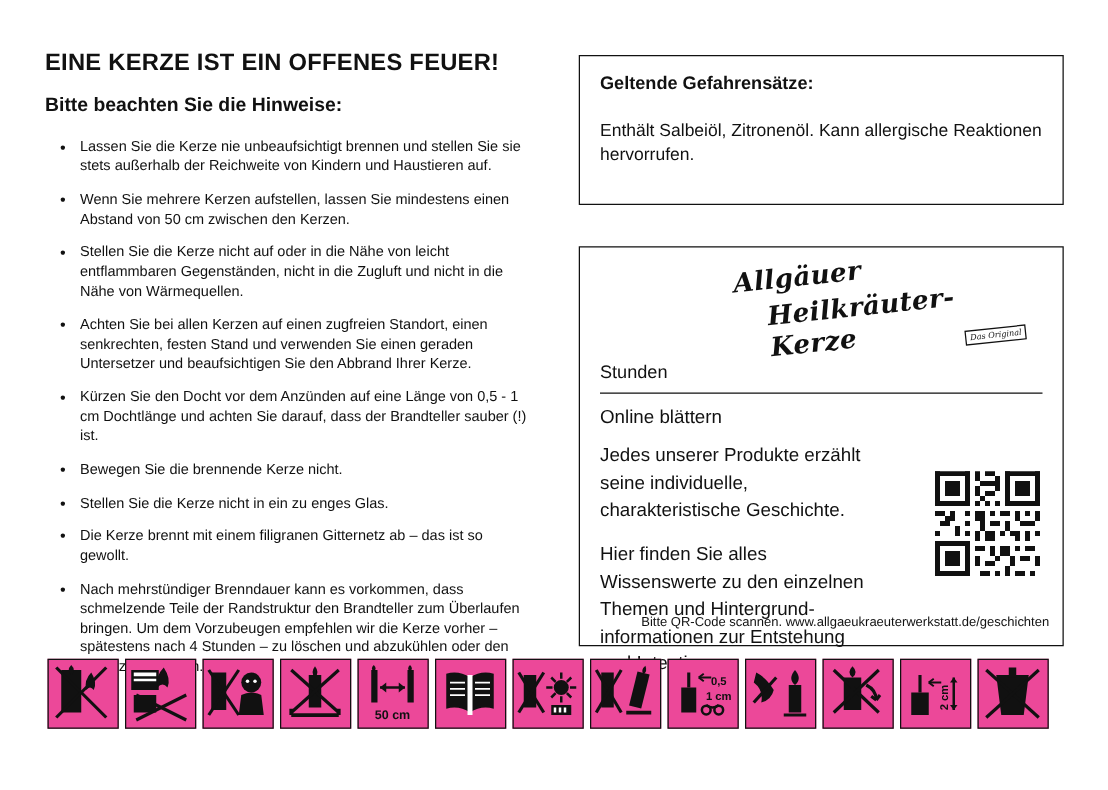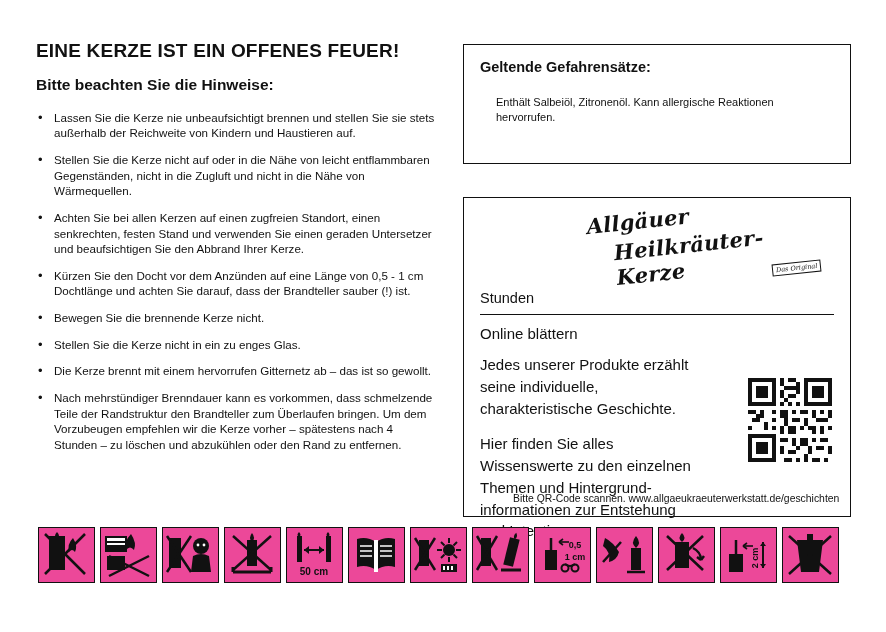--- a/index.html
+++ b/index.html
@@ -35,21 +35,21 @@
     line-height: 1.15;
   }
   .sub-title {
     font-size: 15.5px;
     font-weight: bold;
     margin: 0 0 16px 0;
     line-height: 1.15;
   }
   ul.hints {
     list-style: none;
-    margin: 0;
+    margin: 10px;
     padding: 0;
   }
   ul.hints li {
     position: relative;
     padding-left: 18px;
     margin-bottom: 11px;
     font-size: 11.6px;
     line-height: 1.35;
   }
   ul.hints li::before {
@@ -73,23 +73,23 @@
     width: 388px;
     height: 120px;
     padding: 14px 16px 0 16px;
   }
   .hazard-title {
     font-size: 14.5px;
     font-weight: bold;
     margin: 0 0 20px 0;
   }
   .hazard-text {
-    font-size: 11px;
+    font-size: 14px;
     line-height: 1.35;
-    margin: 16px;
+    margin: 0;
   }
 
   .box-brand {
     left: 463px;
     top: 197px;
     width: 388px;
     height: 320px;
     padding: 12px 16px 0 16px;
   }
   .logo-wrap {
@@ -186,26 +186,27 @@
 </head>
 <body>
 
 <div class="page">
 
   <div class="left-col">
     <h1 class="main-title">EINE KERZE IST EIN OFFENES FEUER!</h1>
     <h2 class="sub-title">Bitte beachten Sie die Hinweise:</h2>
     <ul class="hints">
       <li>Lassen Sie die Kerze nie unbeaufsichtigt brennen und stellen Sie sie stets außerhalb der Reichweite von Kindern und Haustieren auf.</li>
+      <li>Wenn Sie mehrere Kerzen aufstellen, lassen Sie mindestens einen Abstand von 50 cm zwischen den Kerzen.</li>
       <li>Stellen Sie die Kerze nicht auf oder in die Nähe von leicht entflammbaren Gegenständen, nicht in die Zugluft und nicht in die Nähe von Wärmequellen.</li>
       <li>Achten Sie bei allen Kerzen auf einen zugfreien Standort, einen senkrechten, festen Stand und verwenden Sie einen geraden Untersetzer und beaufsichtigen Sie den Abbrand Ihrer Kerze.</li>
       <li>Kürzen Sie den Docht vor dem Anzünden auf eine Länge von 0,5 - 1 cm Dochtlänge und achten Sie darauf, dass der Brandteller sauber (!) ist.</li>
       <li>Bewegen Sie die brennende Kerze nicht.</li>
       <li>Stellen Sie die Kerze nicht in ein zu enges Glas.</li>
-      <li>Die Kerze brennt mit einem hervorrufen Gitternetz ab – das ist so gewollt.</li>
+      <li>Die Kerze brennt mit einem filigranen Gitternetz ab – das ist so gewollt.</li>
       <li>Nach mehrstündiger Brenndauer kann es vorkommen, dass schmelzende Teile der Randstruktur den Brandteller zum Überlaufen bringen. Um dem Vorzubeugen empfehlen wir die Kerze vorher – spätestens nach 4 Stunden – zu löschen und abzukühlen oder den Rand zu entfernen.</li>
     </ul>
   </div>
 
   <div class="box box-hazard">
     <p class="hazard-title">Geltende Gefahrensätze:</p>
     <p class="hazard-text">Enthält Salbeiöl, Zitronenöl. Kann allergische Reaktionen hervorrufen.</p>
   </div>
 
   <div class="box box-brand">

